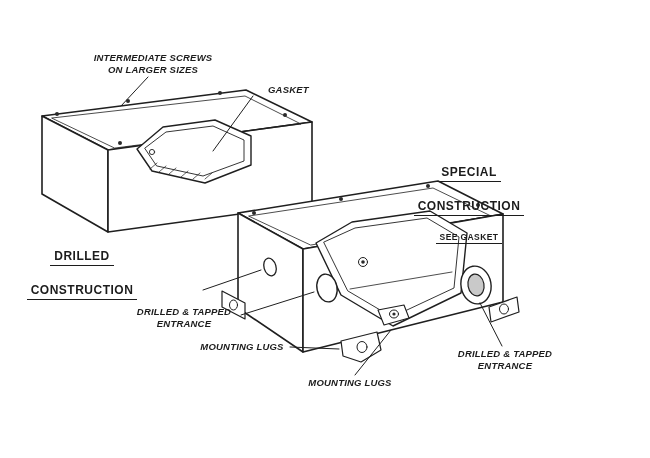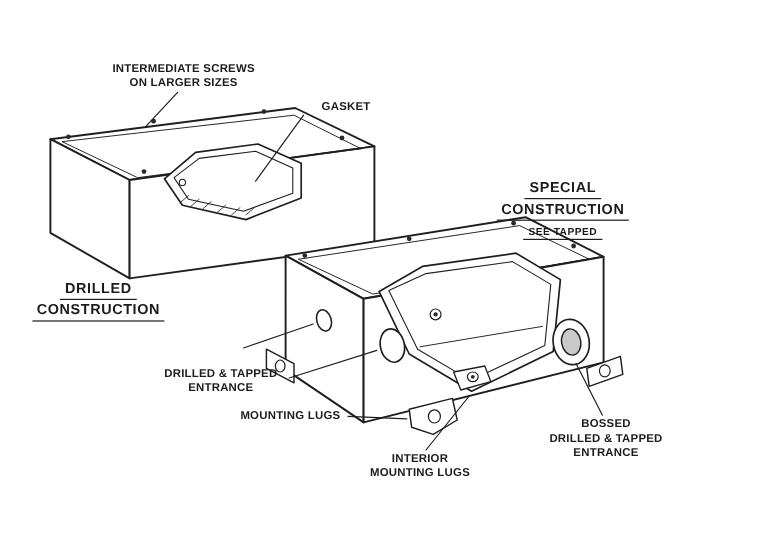--- a/index.html
+++ b/index.html
@@ -11,32 +11,32 @@
     font-family: "Liberation Sans", sans-serif;
   }
   .canvas svg { position: absolute; left: 0; top: 0; }
   .callout {
     position: absolute;
     font: 700 9.5px/12px "Liberation Sans", sans-serif;
     color: #1c1c1c;
     letter-spacing: 0.2px;
     text-align: center;
   }
-  .callout span { display: block; }
+  .callout span { display: block; font-style: italic; }
   .heading {
     position: absolute;
     font: 700 12px/16px "Liberation Sans", sans-serif;
     color: #1c1c1c;
     letter-spacing: 0.5px;
     text-align: center;
   }
   .heading span {
     display: block;
     width: fit-content;
-    margin: 0 auto;
+    margin: 16px auto;
     border-bottom: 1.6px solid #1c1c1c;
     padding: 0 4px 1px 4px;
   }
   .heading span.note {
     font-size: 8.5px;
     line-height: 11px;
     letter-spacing: 0.4px;
     margin-top: 4px;
     border-bottom-width: 1px;
     padding-bottom: 0;
@@ -122,42 +122,40 @@
     <span>ON LARGER SIZES</span>
   </div>
 
   <div class="callout" style="left:252px; top:84px; width:60px; text-align:left;margin-left:16px;">
     <span>GASKET</span>
   </div>
 
   <div class="heading" style="left:413px; top:148px; width:112px;">
     <span>SPECIAL</span>
     <span>CONSTRUCTION</span>
-    <span class="note">SEE TAPPED</span>
+    <span class="note">SEE GASKET</span>
   </div>
 
   <div class="heading" style="left:18px; top:232px; width:128px;">
     <span>DRILLED</span>
     <span>CONSTRUCTION</span>
   </div>
 
 
   <div class="callout" style="left:128px; top:306px; width:112px;">
     <span>DRILLED &amp; TAPPED</span>
     <span>ENTRANCE</span>
   </div>
 
   <div class="callout" style="left:196px; top:341px; width:92px;">
     <span>MOUNTING LUGS</span>
   </div>
 
   <div class="callout" style="left:298px; top:377px; width:104px;">
-    <span>INTERIOR</span>
     <span>MOUNTING LUGS</span>
   </div>
 
   <div class="callout" style="left:452px; top:348px; width:106px;">
-    <span>BOSSED</span>
     <span>DRILLED &amp; TAPPED</span>
     <span>ENTRANCE</span>
   </div>
 
 </div>
 
 </body></html>

